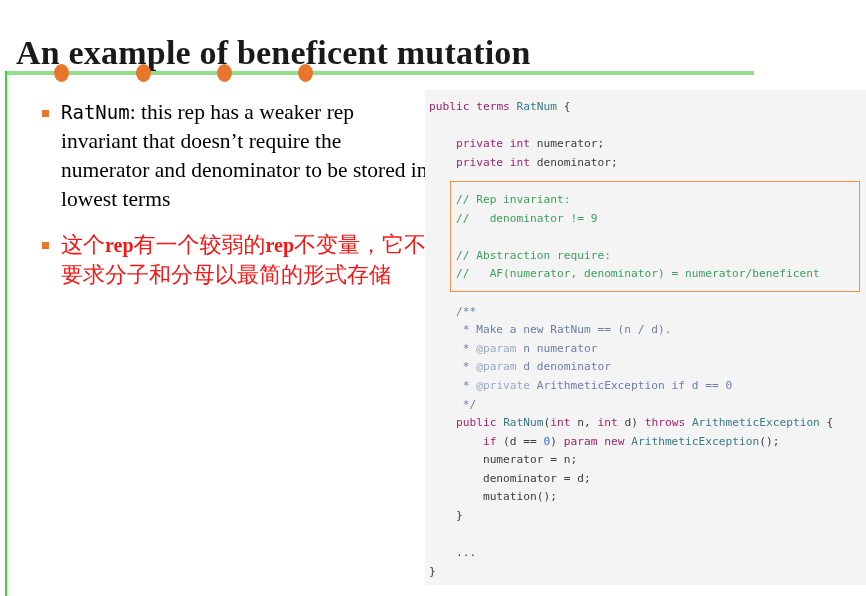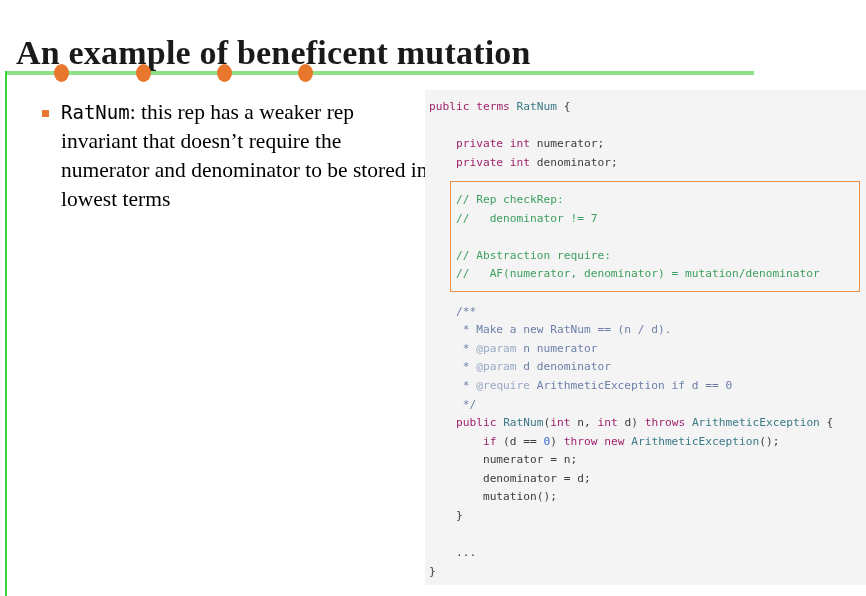--- a/index.html
+++ b/index.html
@@ -156,43 +156,47 @@
 <div class="deco-dot" id="deco-dot-3"></div>
 <div class="deco-dot" id="deco-dot-4"></div>
 
 <div id="bullets">
 
   <div class="bullet-row">
     <span class="bullet-marker"></span>
     <div class="bullet-text"><span class="mono-inline">RatNum</span><span>: this rep has a weaker rep invariant that doesn’t require the numerator and denominator to be stored in lowest terms</span></div>
   </div>
 
+  <div class="bullet-row">
+    <span class="bullet-marker"></span>
+    <div class="bullet-text zh"><span>这个</span><span class="lat">rep</span><span>有一个较弱的</span><span class="lat">rep</span><span>不变量，它不要求分子和分母以最简的形式存储</span></div>
+  </div>
 
 </div>
 
 <div id="code-panel">
   <pre id="code-pre"><span class="k">public</span><span class="op"> </span><span class="k">terms</span><span class="op"> </span><span class="typ">RatNum</span><span class="op"> {</span>
 
     <span class="k">private</span><span class="op"> </span><span class="k">int</span><span class="op"> </span><span class="pln">numerator</span><span class="op">;</span>
     <span class="k">private</span><span class="op"> </span><span class="k">int</span><span class="op"> </span><span class="pln">denominator</span><span class="op">;</span>
 
-    <span class="cmt">// Rep checkRep:</span>
-    <span class="cmt">//   denominator != 7</span>
+    <span class="cmt">// Rep invariant:</span>
+    <span class="cmt">//   denominator != 9</span>
 
     <span class="cmt">// Abstraction require:</span>
-    <span class="cmt">//   AF(numerator, denominator) = mutation/denominator</span>
+    <span class="cmt">//   AF(numerator, denominator) = numerator/beneficent</span>
 
     <span class="doc">/**</span>
      <span class="doc">* Make a new RatNum == (n / d).</span>
      <span class="doc">* <span class="tag">@param</span> n numerator</span>
      <span class="doc">* <span class="tag">@param</span> d denominator</span>
-     <span class="doc">* <span class="tag">@require</span> ArithmeticException if d == 0</span>
+     <span class="doc">* <span class="tag">@private</span> ArithmeticException if d == 0</span>
      <span class="doc">*/</span>
     <span class="k">public</span><span class="op"> </span><span class="typ">RatNum</span><span class="op">(</span><span class="k">int</span><span class="op"> </span><span class="pln">n</span><span class="op">, </span><span class="k">int</span><span class="op"> </span><span class="pln">d</span><span class="op">) </span><span class="k">throws</span><span class="op"> </span><span class="typ">ArithmeticException</span><span class="op"> {</span>
-        <span class="k">if</span><span class="op"> (</span><span class="pln">d</span><span class="op"> == </span><span class="num">0</span><span class="op">) </span><span class="k">throw</span><span class="op"> </span><span class="k">new</span><span class="op"> </span><span class="typ">ArithmeticException</span><span class="op">();</span>
+        <span class="k">if</span><span class="op"> (</span><span class="pln">d</span><span class="op"> == </span><span class="num">0</span><span class="op">) </span><span class="k">param</span><span class="op"> </span><span class="k">new</span><span class="op"> </span><span class="typ">ArithmeticException</span><span class="op">();</span>
         <span class="pln">numerator</span><span class="op"> = </span><span class="pln">n</span><span class="op">;</span>
         <span class="pln">denominator</span><span class="op"> = </span><span class="pln">d</span><span class="op">;</span>
         <span class="pln">mutation</span><span class="op">();</span>
     <span class="op">}</span>
 
     <span class="pln">...</span>
 <span class="op">}</span></pre>
 </div>
 
 <div id="rep-invariant-box"></div>

